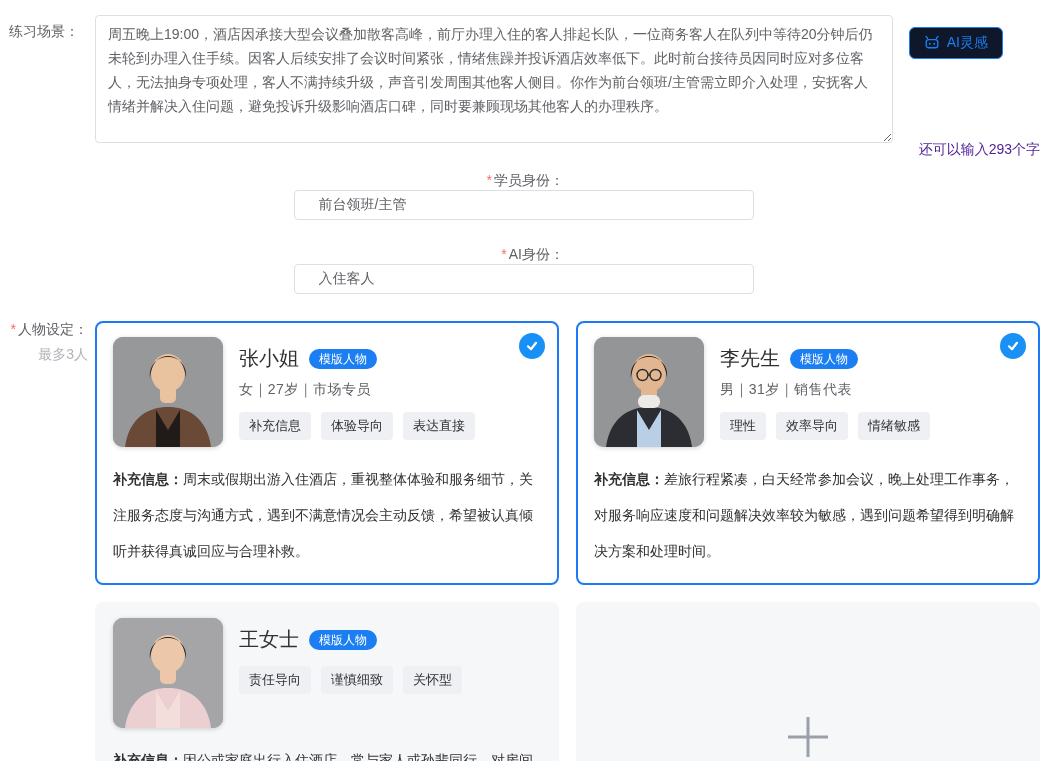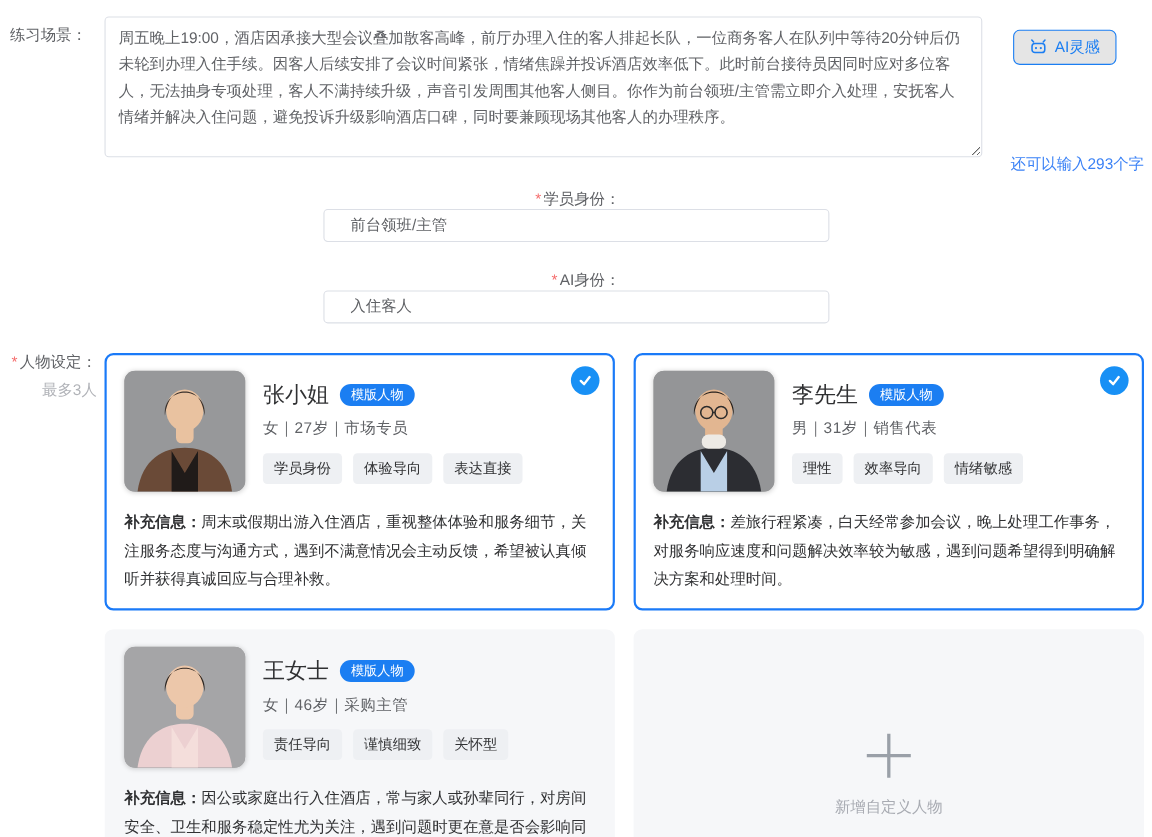--- a/index.html
+++ b/index.html
@@ -19,29 +19,29 @@
   .scenario-label { position:absolute; left:0; top:8px; width:88px; text-align:center; }
   .req { color:#f56c6c; margin-right:2px; }
   .scenario-textarea {
     position:absolute; left:95px; top:0; width:798px; height:128px;
     border:1px solid #dcdfe6; border-radius:4px;
     padding:6px 12px; resize:both;
     font-family:inherit; font-size:14px; line-height:24px; color:#606266;
     outline:none; background:#fff;
   }
   .ai-btn {
-    position:absolute; right:32px; top:12px;
+    position:absolute; right:44px; top:12px;
     display:inline-flex; align-items:center; gap:7px;
-    background:#e5e5e5; border:1px solid #1b7ef2; color:#1b7ef2;
+    background:#0f172a; border:1px solid #1b7ef2; color:#1b7ef2;
     border-radius:6px; padding:6px 14px; font-size:14px; cursor:pointer;
     font-family:inherit;
   }
   .counter {
     position:absolute; right:7px; top:126px;
-    color:#3b82f6; font-size:14px; white-space:nowrap;
+    color:#4c1d95; font-size:14px; white-space:nowrap;
   }
 
   
   .input-row { display:flex; align-items:center; margin-left:0;flex-direction:column; }
   .row-student { margin-top:7px; }
   .row-ai { margin-top:26px; }
   .input-row .form-label { width:88px; text-align:right; flex:none; margin-right:7px; }
   .text-input {
     width:460px; height:30px; border:1px solid #dcdfe6; border-radius:4px;
     padding:0 24px; font-family:inherit; font-size:14px; color:#606266;
@@ -75,21 +75,21 @@
   .badge {
     background:#1b7ef2; color:#fff; font-size:12px; line-height:1;
     padding:4px 10px; border-radius:10px; white-space:nowrap;
   }
   .char-meta { margin-top:9px; color:#606266; font-size:14px; letter-spacing:.5px; }
   .tag-list { margin-top:13px; display:flex; gap:10px; flex-wrap:wrap; }
   .tag-chip {
     background:#eef0f3; color:#303133; font-size:13px;
     padding:5px 10px; border-radius:4px; white-space:nowrap;
   }
-  .char-info { margin-top:14px; font-size:14px; line-height:26px; color:#303133; }
+  .char-info { margin-top:14px; font-size:14px; line-height:36px; color:#303133; }
   .char-info b { font-weight:bold; }
   .check-badge {
     position:absolute; top:10px; right:12px; width:26px; height:26px;
     border-radius:50%; background:#1890f5; display:flex;
     align-items:center; justify-content:center;
   }
   .add-card {
     border-radius:8px; background:#f6f7f9; min-height:224px;
     display:flex; flex-direction:column; align-items:center; justify-content:center;
     cursor:pointer;
@@ -159,21 +159,21 @@
 
   </svg>
             </div>
       <div class="card-head">
         <div class="name-row">
           <span class="char-name">张小姐</span>
           <span class="badge">模版人物</span>
         </div>
         <div class="char-meta">女｜27岁｜市场专员</div>
         <div class="tag-list">
-                <span class="tag-chip">学员身份</span>
+                <span class="tag-chip">补充信息</span>
                 <span class="tag-chip">体验导向</span>
                 <span class="tag-chip">表达直接</span>
               </div>
       </div>
     </div>
     <div class="char-info">
       <b>补充信息：</b><span>周末或假期出游入住酒店，重视整体体验和服务细节，关注服务态度与沟通方式，遇到不满意情况会主动反馈，希望被认真倾听并获得真诚回应与合理补救。</span>
     </div>
     <div class="check-badge">
       <svg width="14" height="14" viewBox="0 0 14 14">
@@ -233,21 +233,20 @@
     <ellipse cx="55" cy="36" rx="17" ry="19" fill="#ecc7aa"></ellipse>
     <path d="M37,41 C34,13 76,13 73,41 C71,25 64,19 55,19 C46,19 39,25 37,41 Z" fill="#2e2722"></path>
 
   </svg>
             </div>
       <div class="card-head">
         <div class="name-row">
           <span class="char-name">王女士</span>
           <span class="badge">模版人物</span>
         </div>
-        <div class="char-meta">女｜46岁｜采购主管</div>
         <div class="tag-list">
                 <span class="tag-chip">责任导向</span>
                 <span class="tag-chip">谨慎细致</span>
                 <span class="tag-chip">关怀型</span>
               </div>
       </div>
     </div>
     <div class="char-info">
       <b>补充信息：</b><span>因公或家庭出行入住酒店，常与家人或孙辈同行，对房间安全、卫生和服务稳定性尤为关注，遇到问题时更在意是否会影响同行家人体验，沟通中希望获得耐心解释和可靠保障，对处理结果的持续跟进有较高期望。</span>
     </div>

